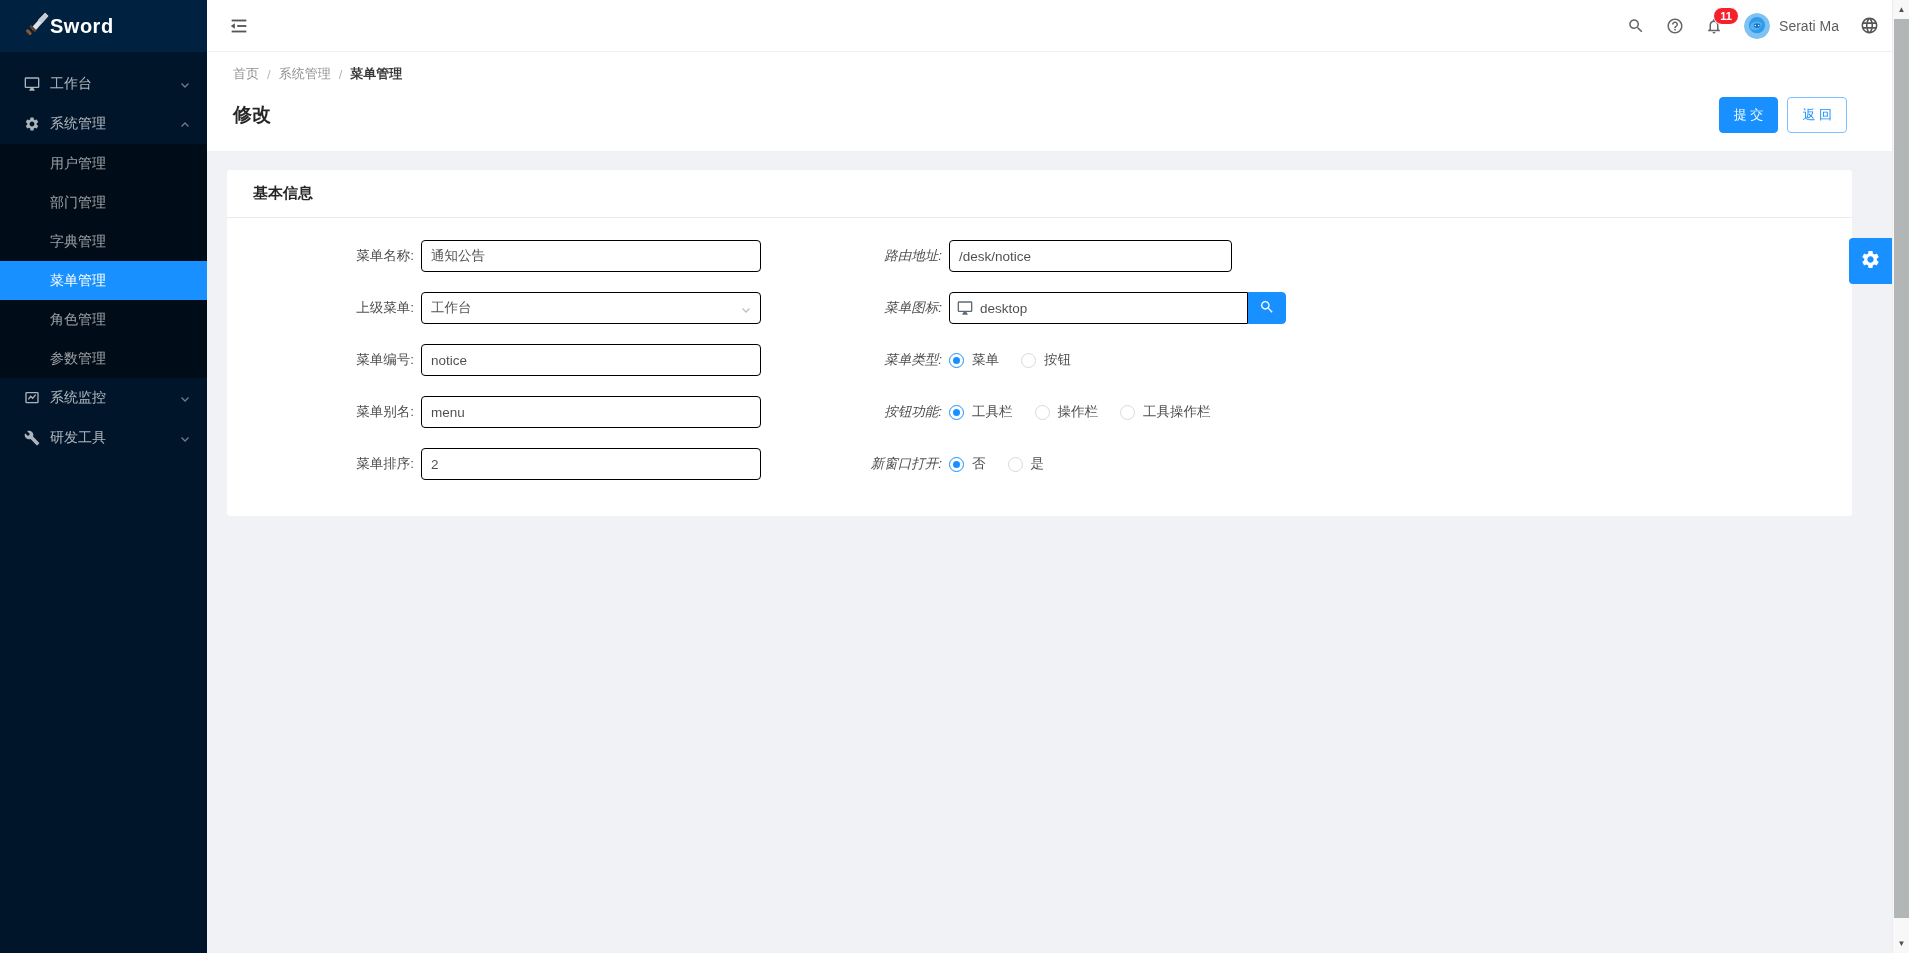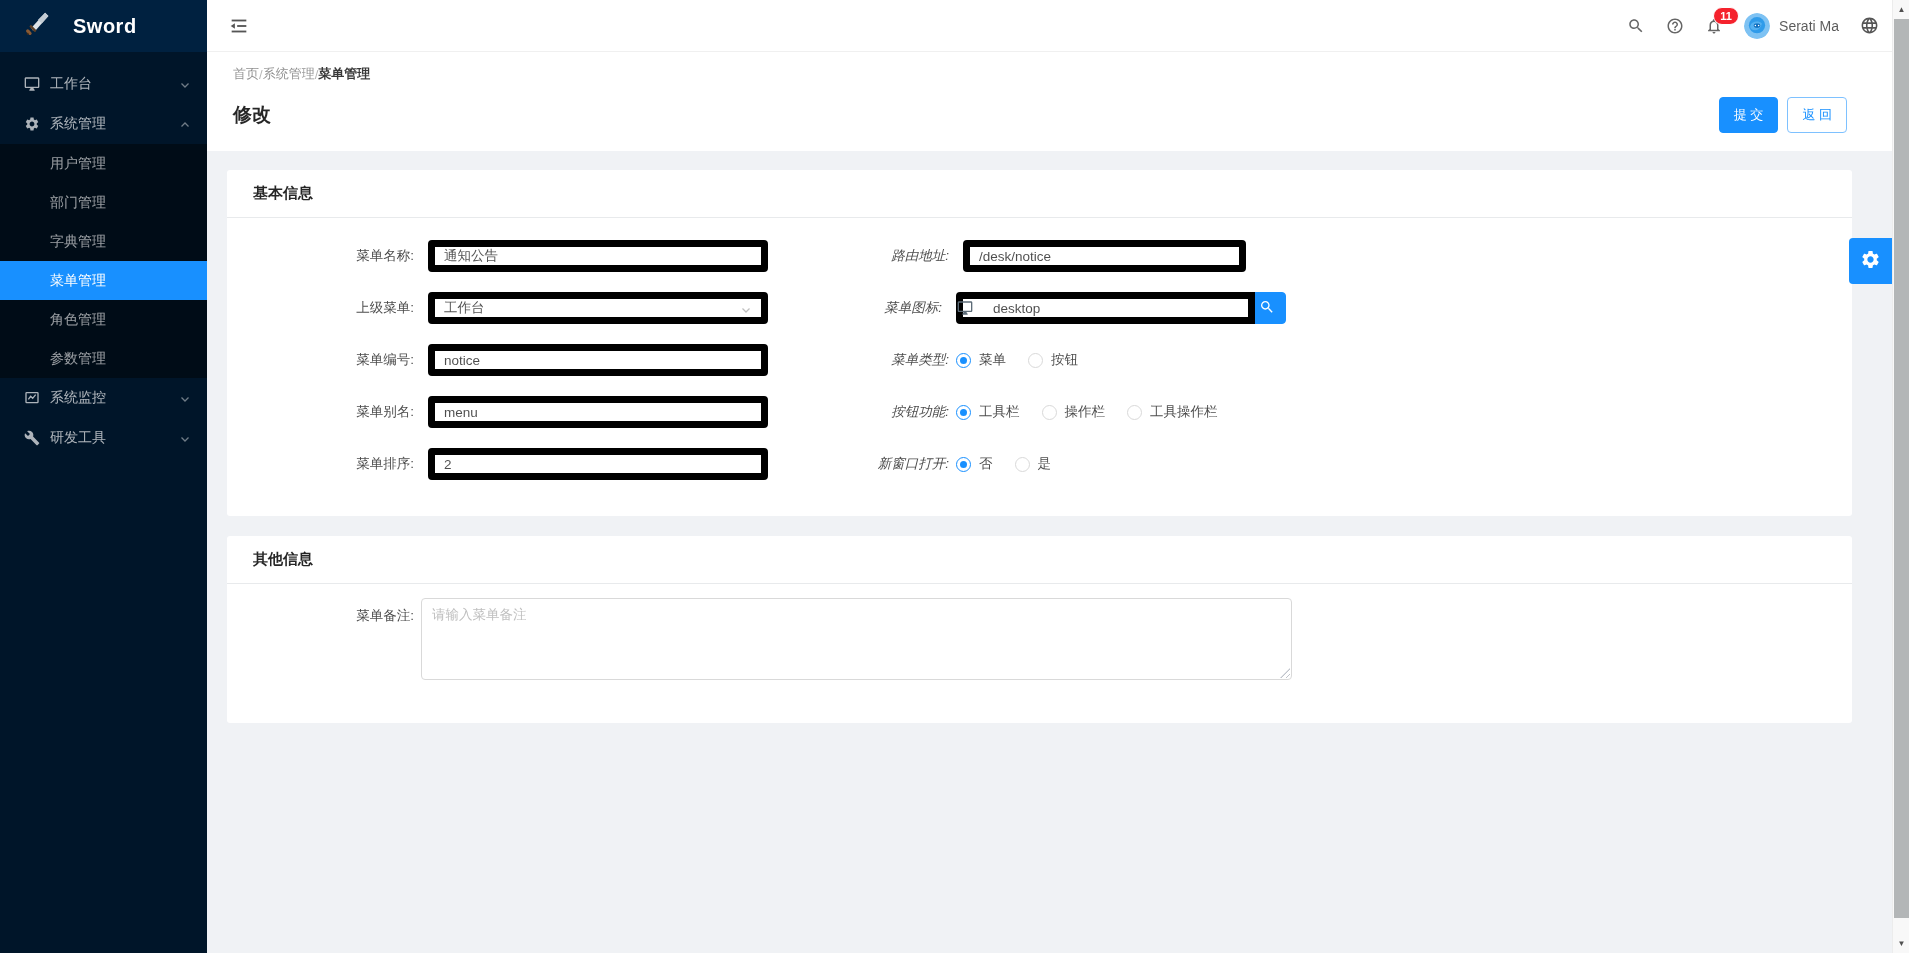--- a/index.html
+++ b/index.html
@@ -1,21 +1,21 @@
 <!DOCTYPE html>
 <html><head>
 <meta charset="utf-8">
 <style>
   * { margin:0; padding:0; box-sizing:border-box; }
   html,body { width:1909px; height:953px; font-family:"Liberation Sans","DejaVu Sans",sans-serif; }
   .screen { position:relative; width:1909px; height:953px; background:#f0f2f5; overflow:hidden; display:flex; }
 
   
   .sidebar { width:207px; flex:none; background:#001529; display:flex; flex-direction:column; }
-  .logo { height:52px; background:#002140; display:flex; align-items:center; padding-left:24px; gap:23px; }
+  .logo { height:52px; background:#002140; display:flex; align-items:center; padding-left:24px; gap:0; }
   .logo-title { color:#fff; font-size:20px; font-weight:bold; letter-spacing:.5px; }
   .nav { padding-top:12px; }
   .nav-item { height:40px; display:flex; align-items:center; padding:0 16px 0 24px; color:rgba(255,255,255,.68); font-size:14px; cursor:pointer; }
   .nav-item .mi { width:16px; height:16px; margin-right:10px; flex:none; }
   .nav-item .grow { flex:1; }
   .nav-item .chev { width:12px; height:12px; opacity:.65; }
   .submenu { background:#000c17; }
   .sub-item { height:39px; display:flex; align-items:center; padding-left:50px; color:rgba(255,255,255,.6); font-size:14px; cursor:pointer; }
   .sub-item.selected { background:#1890ff; color:#fff; }
 
@@ -25,42 +25,42 @@
   .fold-btn { width:22px; height:22px; color:#555; cursor:pointer; }
   .topbar-right { margin-left:auto; display:flex; align-items:center; gap:21px; }
   .tb-icon { width:18px; height:18px; color:#666; cursor:pointer; }
   .bell-wrap { position:relative; cursor:pointer; }
   .badge { position:absolute; top:-10px; left:8px; min-width:26px; height:18px; background:#f5222d; color:#fff; font-size:11px; font-weight:bold; border:1px solid #fff; border-radius:9px; display:flex; align-items:center; justify-content:center; padding:0 5px; }
   .avatar { width:26px; height:26px; border-radius:50%; overflow:hidden; flex:none; cursor:pointer; }
   .user-name { font-size:14px; color:rgba(0,0,0,.65); margin-left:-12px; cursor:pointer; }
 
   
   .page-header { background:#fff; padding:13px 62px 18px 26px; position:relative; }
-  .breadcrumb { font-size:13px; color:rgba(0,0,0,.45); display:flex; align-items:center; }
+  .breadcrumb { font-size:13px; color:rgba(0,0,0,.45); display:flex; gap:8px; align-items:center; }
   .crumb { cursor:pointer; }
   .crumb.last { color:rgba(0,0,0,.78); font-weight:600; cursor:default; }
   .crumb-sep { color:rgba(0,0,0,.3); }
   .title-row { margin-top:14px; display:flex; align-items:center; }
   .page-title { font-size:19px; font-weight:600; color:rgba(0,0,0,.85); }
   .hdr-btns { margin-left:auto; display:flex; gap:9px; }
   .btn { height:36px; padding:0 14px; font-size:13px; border-radius:4px; cursor:pointer; display:flex; align-items:center; }
   .btn-primary { background:#1890ff; border:1px solid #1890ff; color:#fff; }
   .btn-plain { background:#fff; border:1px solid #7ec1ff; color:#1890ff; }
 
   
   .content { flex:1; padding:19px 0 0 20px; }
   .card { width:1625px; background:#fff; border-radius:3px; }
   .card + .card { margin-top:20px; }
   .card-head { height:48px; border-bottom:1px solid #e8eaec; display:flex; align-items:center; padding-left:26px; }
   .card-title { font-size:15px; font-weight:600; color:rgba(0,0,0,.85); }
   .card-body { padding:22px 0 36px; }
   .frow { display:flex; height:52px; align-items:flex-start; }
   .flabel { width:194px; text-align:right; padding-right:7px; line-height:32px; font-size:13.5px; color:rgba(0,0,0,.72); flex:none; }
   .flabel.r { width:188px;font-style:italic; }
-  .f-input { width:340px; height:32px; border:7px solid #000000; border-radius:4px; padding:0 9px; font-size:13.5px; color:rgba(0,0,0,.7); background:#fff; outline:none;margin-left:7px; }
+  .f-input { width:340px; height:32px; border:1px solid #000000; border-radius:4px; padding:0 9px; font-size:13.5px; color:rgba(0,0,0,.7); background:#fff; outline:none; }
   .f-input.r { width:283px; }
   .f-input::placeholder, textarea::placeholder { color:#bfbfbf; }
   .select-wrap { position:relative; width:340px; }
   .select-wrap .f-input { width:100%; padding-right:26px; }
   .sel-chev { position:absolute; right:9px; top:10px; width:12px; height:12px; color:#bfbfbf; pointer-events:none; }
   .icon-input-wrap { display:flex; width:337px; }
   .icon-input-inner { position:relative; flex:1; }
   .icon-input-inner .f-input { width:100%; padding-left:30px; border-radius:4px 0 0 4px; }
   .inp-ico { position:absolute; left:8px; top:8px; width:16px; height:16px; color:#5c6b77; pointer-events:none; }
   .append-btn { width:38px; height:32px; flex:none; background:#1890ff; border:1px solid #1890ff; border-radius:0 4px 4px 0; color:#fff; display:flex; align-items:center; justify-content:center; cursor:pointer; }
@@ -346,33 +346,20 @@
               <span class="radio-opt">
                   <span class="radio-dot"></span>
                   <span class="radio-label">是</span>
                 </span>
             </div>
           </div>
 
         </div>
       </section>
 
-      <section class="card">
-        <div class="card-head">
-            <span class="card-title">其他信息</span>
-          </div>
-        <div class="card-body other-body">
-          <div class="frow">
-            <label class="flabel">菜单备注:</label>
-            <div class="ta-wrap">
-              <textarea class="f-area" placeholder="请输入菜单备注" style=""></textarea>
-            </div>
-          </div>
-        </div>
-      </section>
 
     </div>
   </div>
 
   <button class="settings-fab">
     <span>
       <svg viewBox="0 0 24 24" fill="currentColor" width="21" height="21">
           <path d="M19.14 12.94c.04-.3.06-.61.06-.94 0-.32-.02-.64-.07-.94l2.03-1.58c.18-.14.23-.41.12-.61l-1.92-3.32c-.12-.22-.37-.29-.59-.22l-2.39.96c-.5-.38-1.03-.7-1.62-.94l-.36-2.54c-.04-.24-.24-.41-.48-.41h-3.84c-.24 0-.43.17-.47.41l-.36 2.54c-.59.24-1.13.57-1.62.94l-2.39-.96c-.22-.08-.47 0-.59.22L2.74 8.87c-.12.21-.08.47.12.61l2.03 1.58c-.05.3-.09.63-.09.94s.02.64.07.94l-2.03 1.58c-.18.14-.23.41-.12.61l1.92 3.32c.12.22.37.29.59.22l2.39-.96c.5.38 1.03.7 1.62.94l.36 2.54c.05.24.24.41.48.41h3.84c.24 0 .44-.17.47-.41l.36-2.54c.59-.24 1.13-.56 1.62-.94l2.39.96c.22.08.47 0 .59-.22l1.92-3.32c.12-.22.07-.47-.12-.61l-2.01-1.58zM12 15.6c-1.98 0-3.6-1.62-3.6-3.6s1.62-3.6 3.6-3.6 3.6 1.62 3.6 3.6-1.62 3.6-3.6 3.6z"></path>
         </svg>
     </span>

